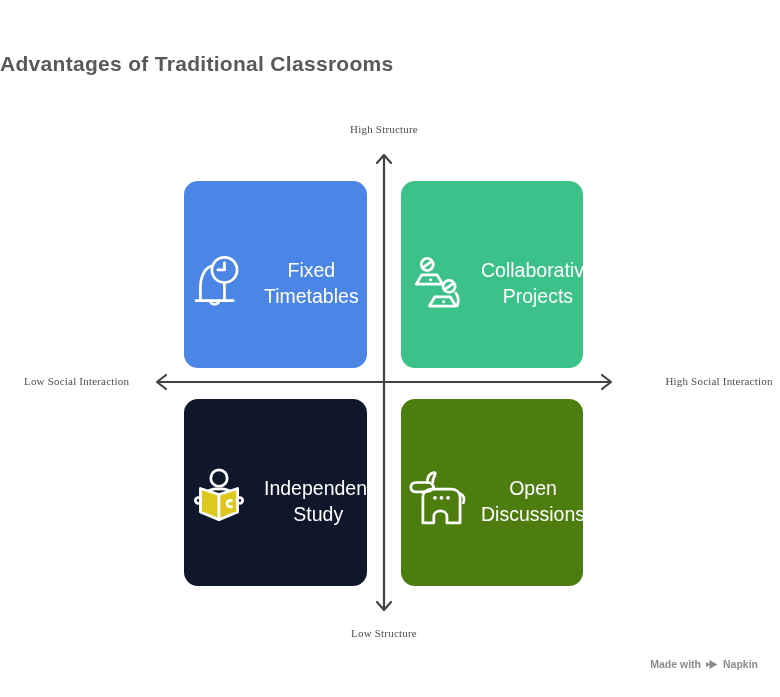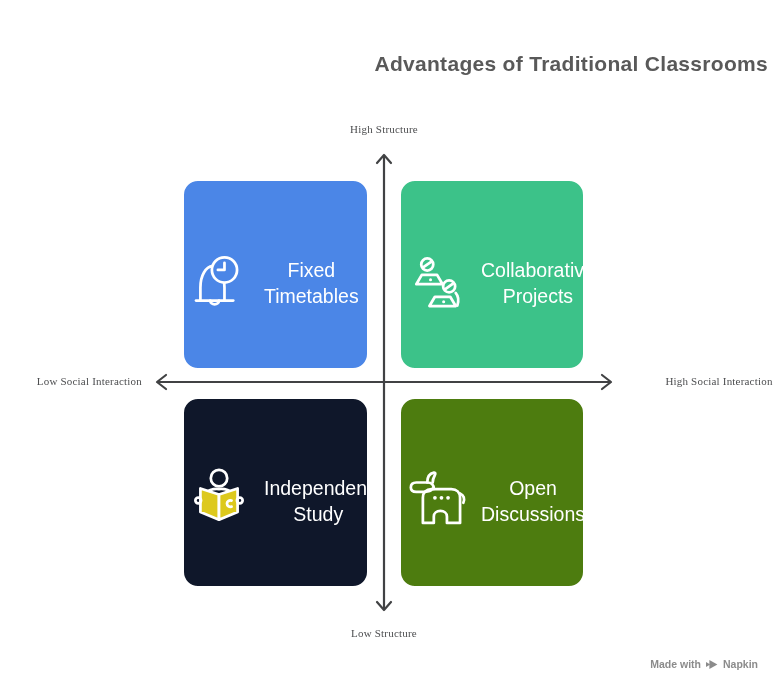--- a/index.html
+++ b/index.html
@@ -1,23 +1,23 @@
 <!DOCTYPE html>
 <html><head>
 <meta charset="utf-8">
 <style>
   html,body{margin:0;padding:0;background:#fff;}
   #stage{position:relative;width:780px;height:697px;background:#ffffff;overflow:hidden;
          font-family:"Liberation Sans",sans-serif;}
-  .title{position:absolute;top:52px;left:0;width:768px;text-align:right;
+  .title{position:absolute;top:52px;left:0;width:768px;text-align:left;
          font-size:21px;font-weight:bold;letter-spacing:.3px;color:#595959;}
   .axis-label{position:absolute;font-size:11px;color:#4d4e50;letter-spacing:.2px;font-family:Liberation Serif, serif;}
   .axis-label.top{top:123px;left:0;width:768px;text-align:center;}
   .axis-label.bottom{top:627px;left:0;width:768px;text-align:center;}
-  .axis-label.left{top:375px;left:24px;width:118px;text-align:right;}
+  .axis-label.left{top:375px;left:24px;width:118px;}
   .axis-label.right{top:375px;left:626px;width:130px;text-align:center;padding-left:28px;}
   #axes-svg{position:absolute;left:0;top:0;}
   .card{position:absolute;width:189px;height:193px;box-sizing:border-box;
         border:3px solid #fff;border-radius:17px;display:flex;flex-direction:row;
         align-items:center;color:#fff;}
   .card.tl{left:181px;top:178px;}
   .card.tr{left:398px;top:178px;width:188px;}
   .card.bl{left:181px;top:396px;}
   .card.br{left:398px;top:396px;width:188px;}
   .q-icon{margin-top:15px;width:70px;height:66px;flex:0 0 auto;}

